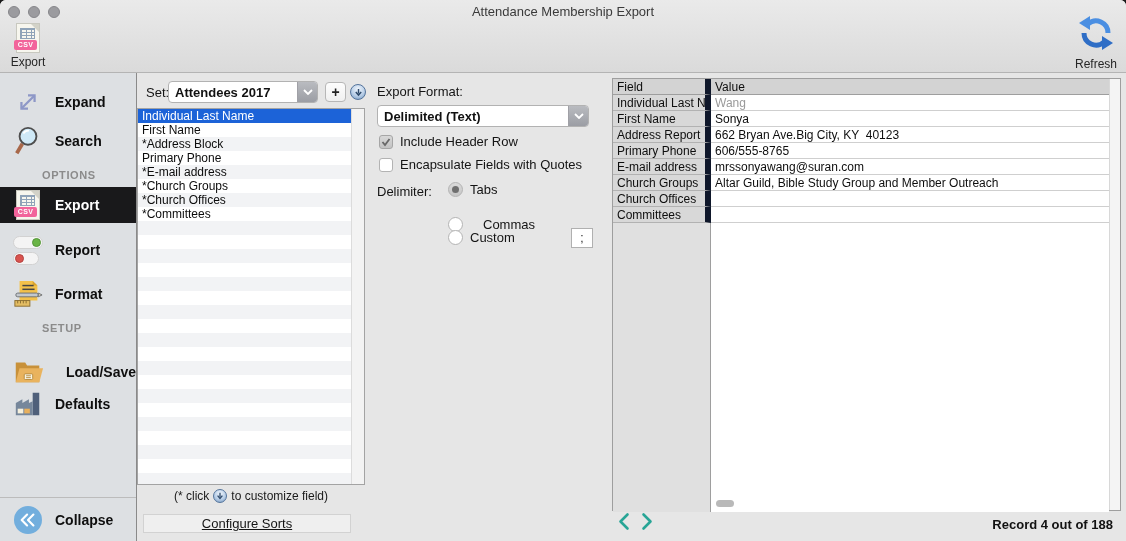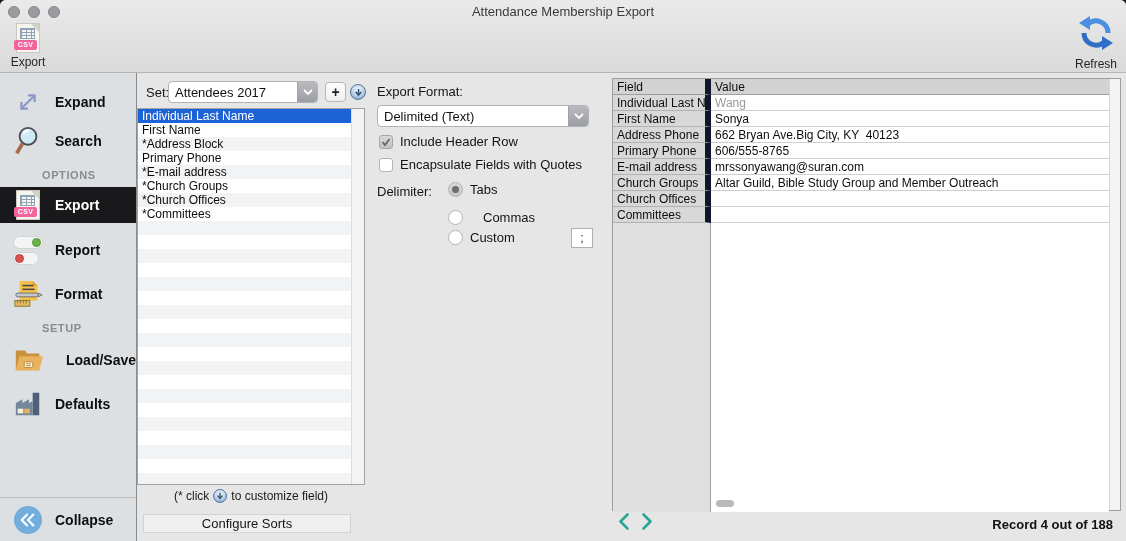--- a/index.html
+++ b/index.html
@@ -56,21 +56,21 @@
   .tg-knob.green { right:1px; background:#69b445; border:1px solid #55963a; }
   .tg-knob.red { left:1px; background:#d9534f; border:1px solid #b4423f; }
 
   
   .collapse-circle { width:28px; height:28px; border-radius:50%; background:#72aedd;
                      display:flex; align-items:center; justify-content:center; }
 
   
   .content-label { position:absolute; font-size:13px; color:#141414; }
   .dropdown { position:absolute; height:22px; background:#fff; border:1px solid #b2b2b2;
-              border-radius:4px; display:flex; align-items:center; overflow:hidden; }
+              border-radius:4px; display:flex; align-items:center; overflow:hidden;font-weight:bold; }
   .dd-text { flex:1; font-size:13px; color:#111; padding-left:6px; white-space:nowrap; }
   .dd-btn { width:20px; height:100%; background:linear-gradient(#b9bbc0,#9b9da4);
             display:flex; align-items:center; justify-content:center; border-left:1px solid #a0a0a6; }
 
   .plus-btn { position:absolute; width:21px; height:20px; background:linear-gradient(#fdfdfd,#f0f0f0);
               border:1px solid #b7b7b7; border-radius:4px; font-size:14px; color:#222;
               text-align:center; line-height:18px; font-weight:bold; }
 
   .dl-btn { width:16px; height:16px; border-radius:50%; display:inline-flex; align-items:center;
             justify-content:center; border:1px solid #54749c;
@@ -87,21 +87,21 @@
             white-space:nowrap; overflow:hidden; }
   .fl-row:nth-child(odd) { background:#f2f3f5; }
   .fl-row:nth-child(even) { background:#ffffff; }
   .fl-row.selected { background:#1c63d8; color:#fff; }
 
   .footnote { position:absolute; left:137px; top:489px; width:228px; text-align:center;
               font-size:12px; color:#1a1a1a; display:flex; align-items:center;
               justify-content:center; gap:4px; }
   .cfg-btn { position:absolute; left:143px; top:514px; width:208px; height:19px;
              background:#efefef; border:1px solid #d2d2d2; font-size:13px; color:#141414;
-             text-align:center; line-height:17px; }
+             text-align:center; line-height:17px;text-decoration:underline; }
 
   
   .cb { width:14px; height:14px; border:1px solid #b3b3b3; background:#fff; border-radius:3px;
         position:relative; flex:0 0 14px; }
   .cb .check { display:none; position:absolute; top:1px; left:1px; }
   .cb.checked { background:linear-gradient(#d8d8d8,#c3c3c3); border-color:#a6a6a6; }
   .cb.checked .check { display:block; }
   .radio { width:15px; height:15px; border:1px solid #b3b3b3; background:#fff; border-radius:50%;
            position:relative; flex:0 0 15px; }
   .radio .dot { display:none; position:absolute; top:3px; left:3px; width:7px; height:7px;
@@ -236,21 +236,21 @@
           <polygon points="27,16 31,18 27,20" fill="#e8d9b8" stroke="#6b6f73" stroke-width="1"></polygon>
           <rect x="2" y="24" width="16" height="6" fill="#e4bd63" stroke="#8a6d2f" stroke-width="1"></rect>
           <path d="M5 24 v3 M8 24 v3 M11 24 v3 M14 24 v3" stroke="#8a6d2f" stroke-width="1"></path>
         </svg>
       </span>
       <span class="sb-label">Format</span>
     </div>
 
     <div class="sb-section" style="top:249px;">SETUP</div>
 
-    <div class="sb-item" style="top:268px;height:38px;gap:20px;">
+    <div class="sb-item" style="top:280px;height:38px;gap:20px;">
       <span class="sb-icon">
         <svg width="32" height="30" viewBox="0 0 34 30">
           <path d="M4 5 h10 l2 3 h13 v18 H4 z" fill="#c8913a"></path>
           <polygon points="8,11 33,11 29,26 4,26" fill="#e9b35e"></polygon>
           <rect x="13" y="17" width="9" height="6" rx="1" fill="#f7f3e2" stroke="#b78c3f"></rect>
           <path d="M15 19 h5 M15 21 h5" stroke="#b78c3f" stroke-width="1"></path>
         </svg>
       </span>
       <span class="sb-label">Load/Save</span>
     </div>
@@ -352,21 +352,21 @@
   </div>
 
   <div class="content-label" style="left:377px;top:184px;">Delimiter:</div>
 
   <div class="ctl-row" style="left:448px;top:182px;">
     <span class="radio checked">
         <span class="dot"></span>
       </span>
     <span>Tabs</span>
   </div>
-  <div class="ctl-row" style="left:448px;top:210px;gap:20px;">
+  <div class="ctl-row" style="left:448px;top:217px;gap:20px;">
     <span class="radio"></span>
     <span>Commas</span>
   </div>
   <div class="ctl-row" style="left:448px;top:230px;">
     <span class="radio"></span>
     <span>Custom</span>
   </div>
   <div class="custom-input">;</div>
 
   <div class="rec-table">
@@ -377,21 +377,21 @@
       </div>
       <div class="rt-row">
         <div class="rt-field">Individual Last Name</div>
         <div class="rt-value muted">Wang</div>
       </div>
       <div class="rt-row">
         <div class="rt-field">First Name</div>
         <div class="rt-value">Sonya</div>
       </div>
       <div class="rt-row">
-        <div class="rt-field">Address Phone</div>
+        <div class="rt-field">Address Report</div>
         <div class="rt-value">662 Bryan Ave.Big City, KY  40123</div>
       </div>
       <div class="rt-row">
         <div class="rt-field">Primary Phone</div>
         <div class="rt-value">606/555-8765</div>
       </div>
       <div class="rt-row">
         <div class="rt-field">E-mail address</div>
         <div class="rt-value">mrssonyawang@suran.com</div>
       </div>

